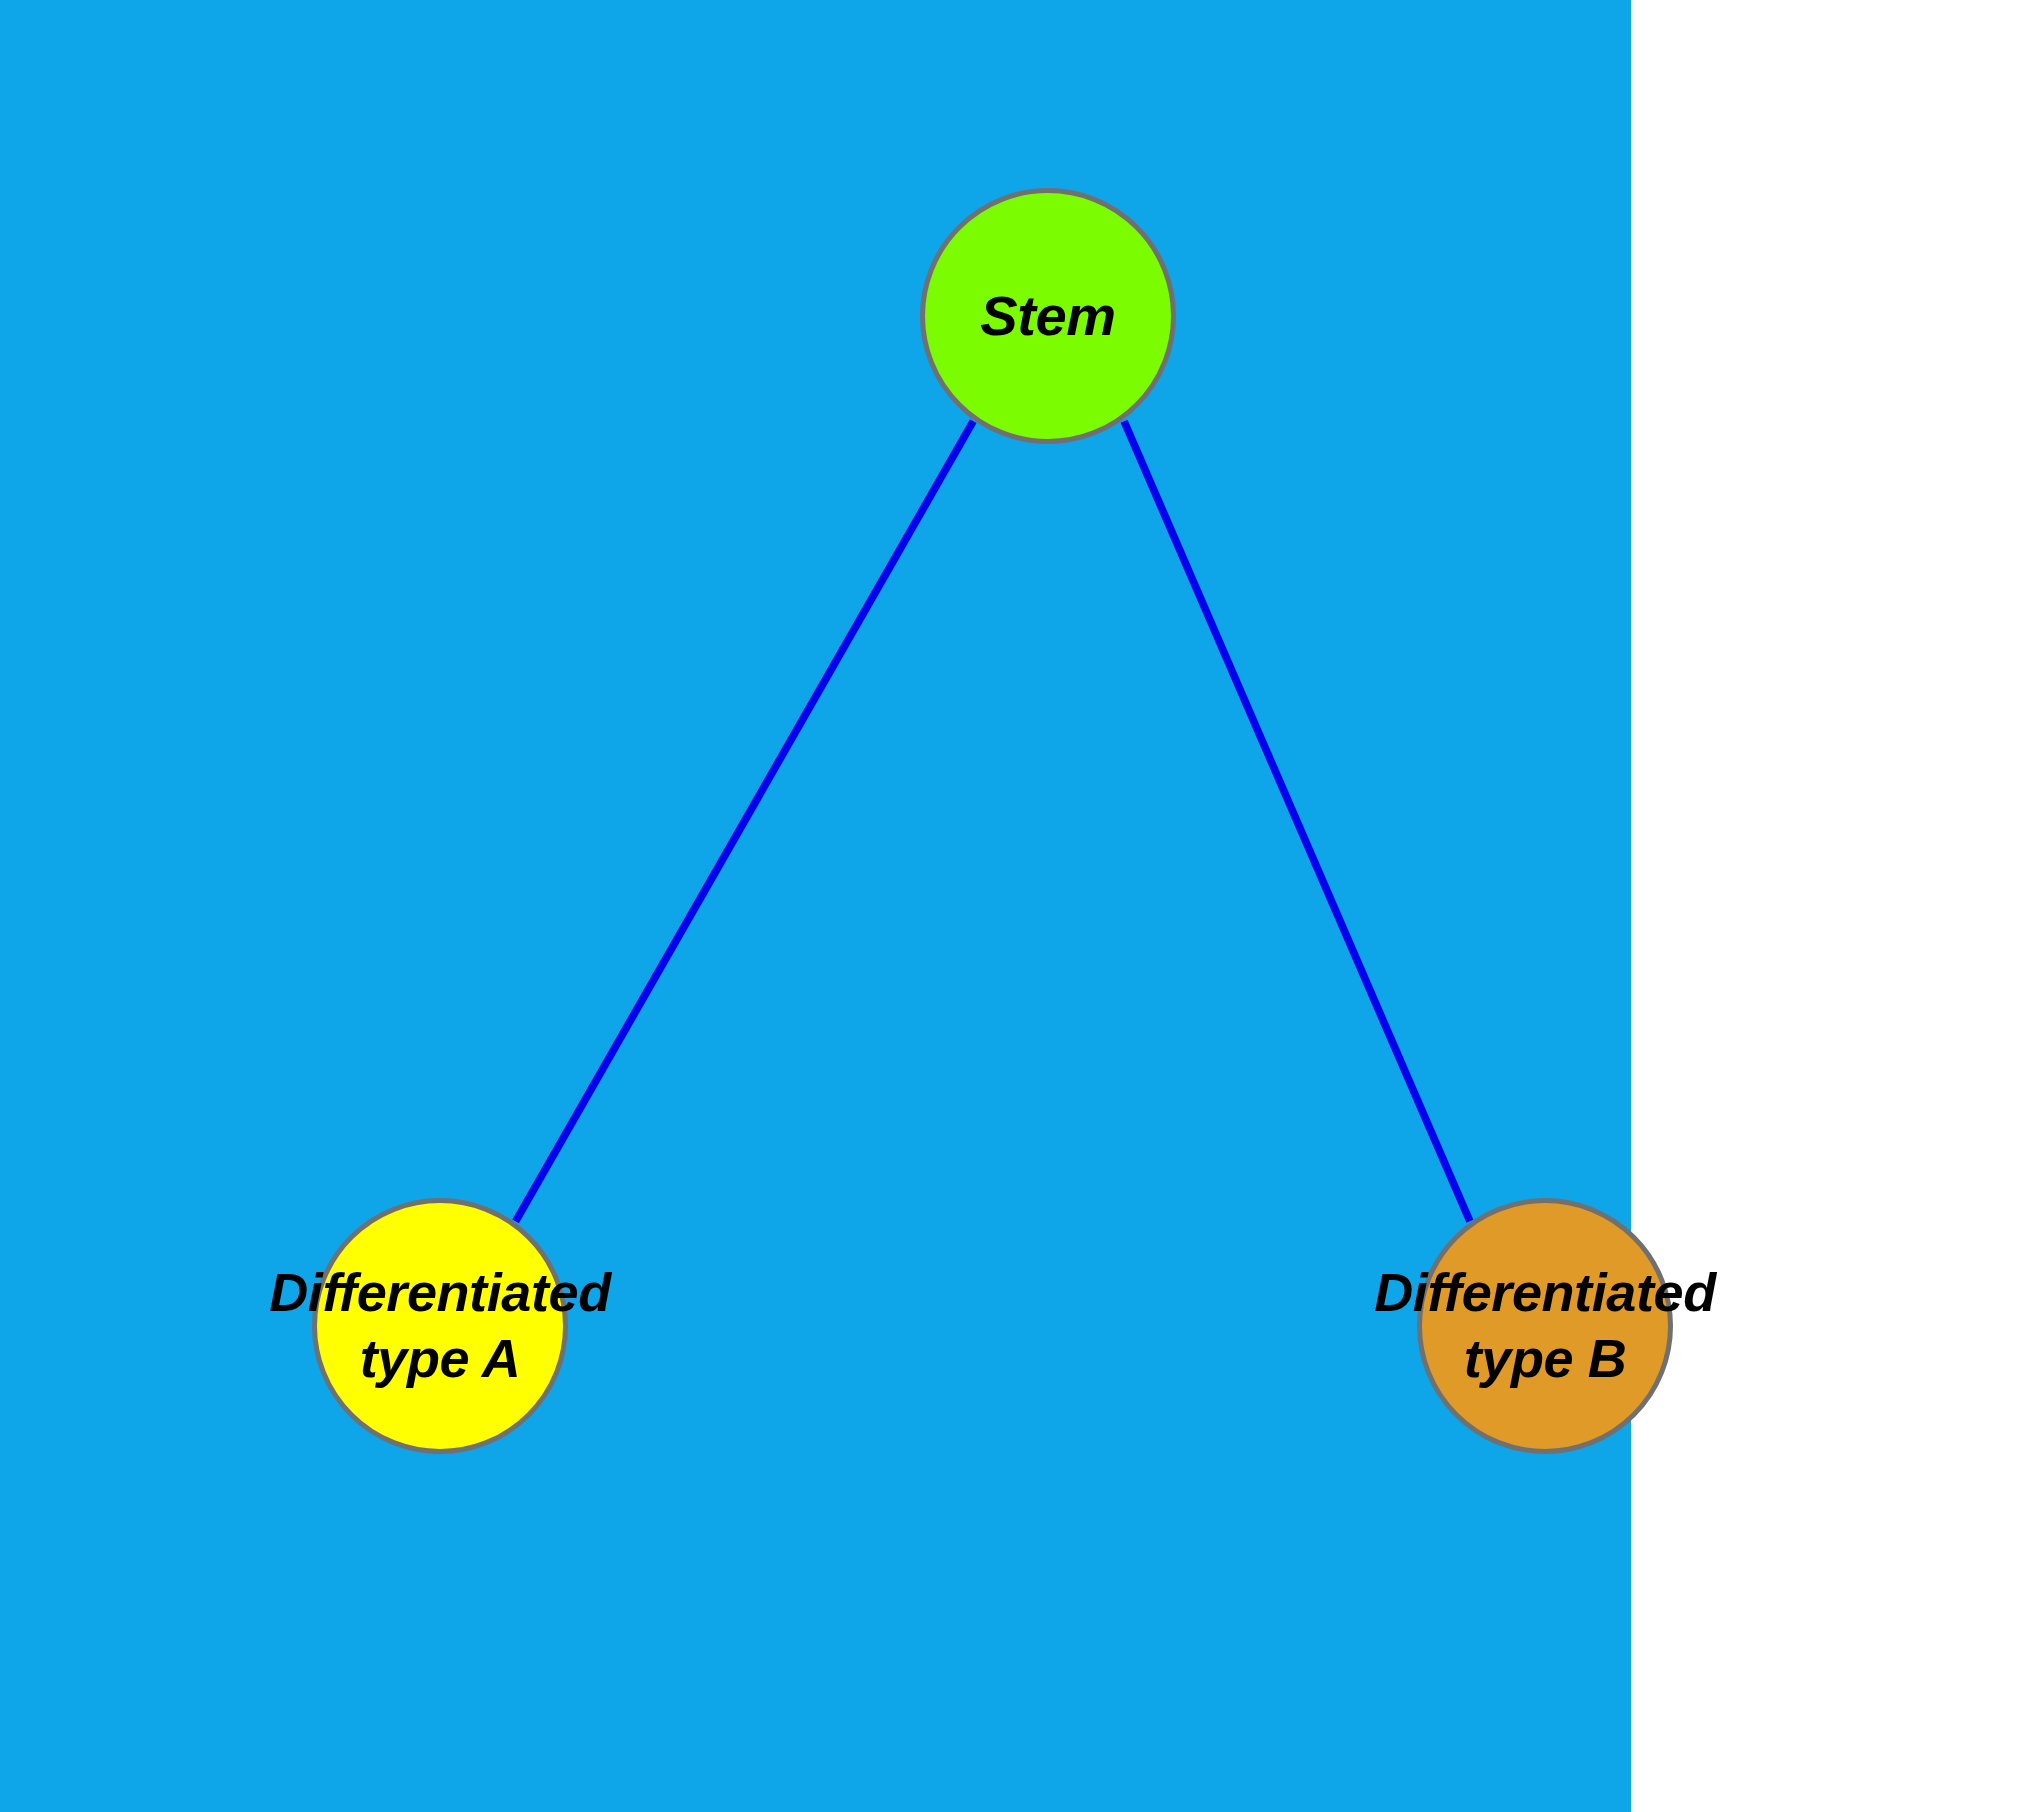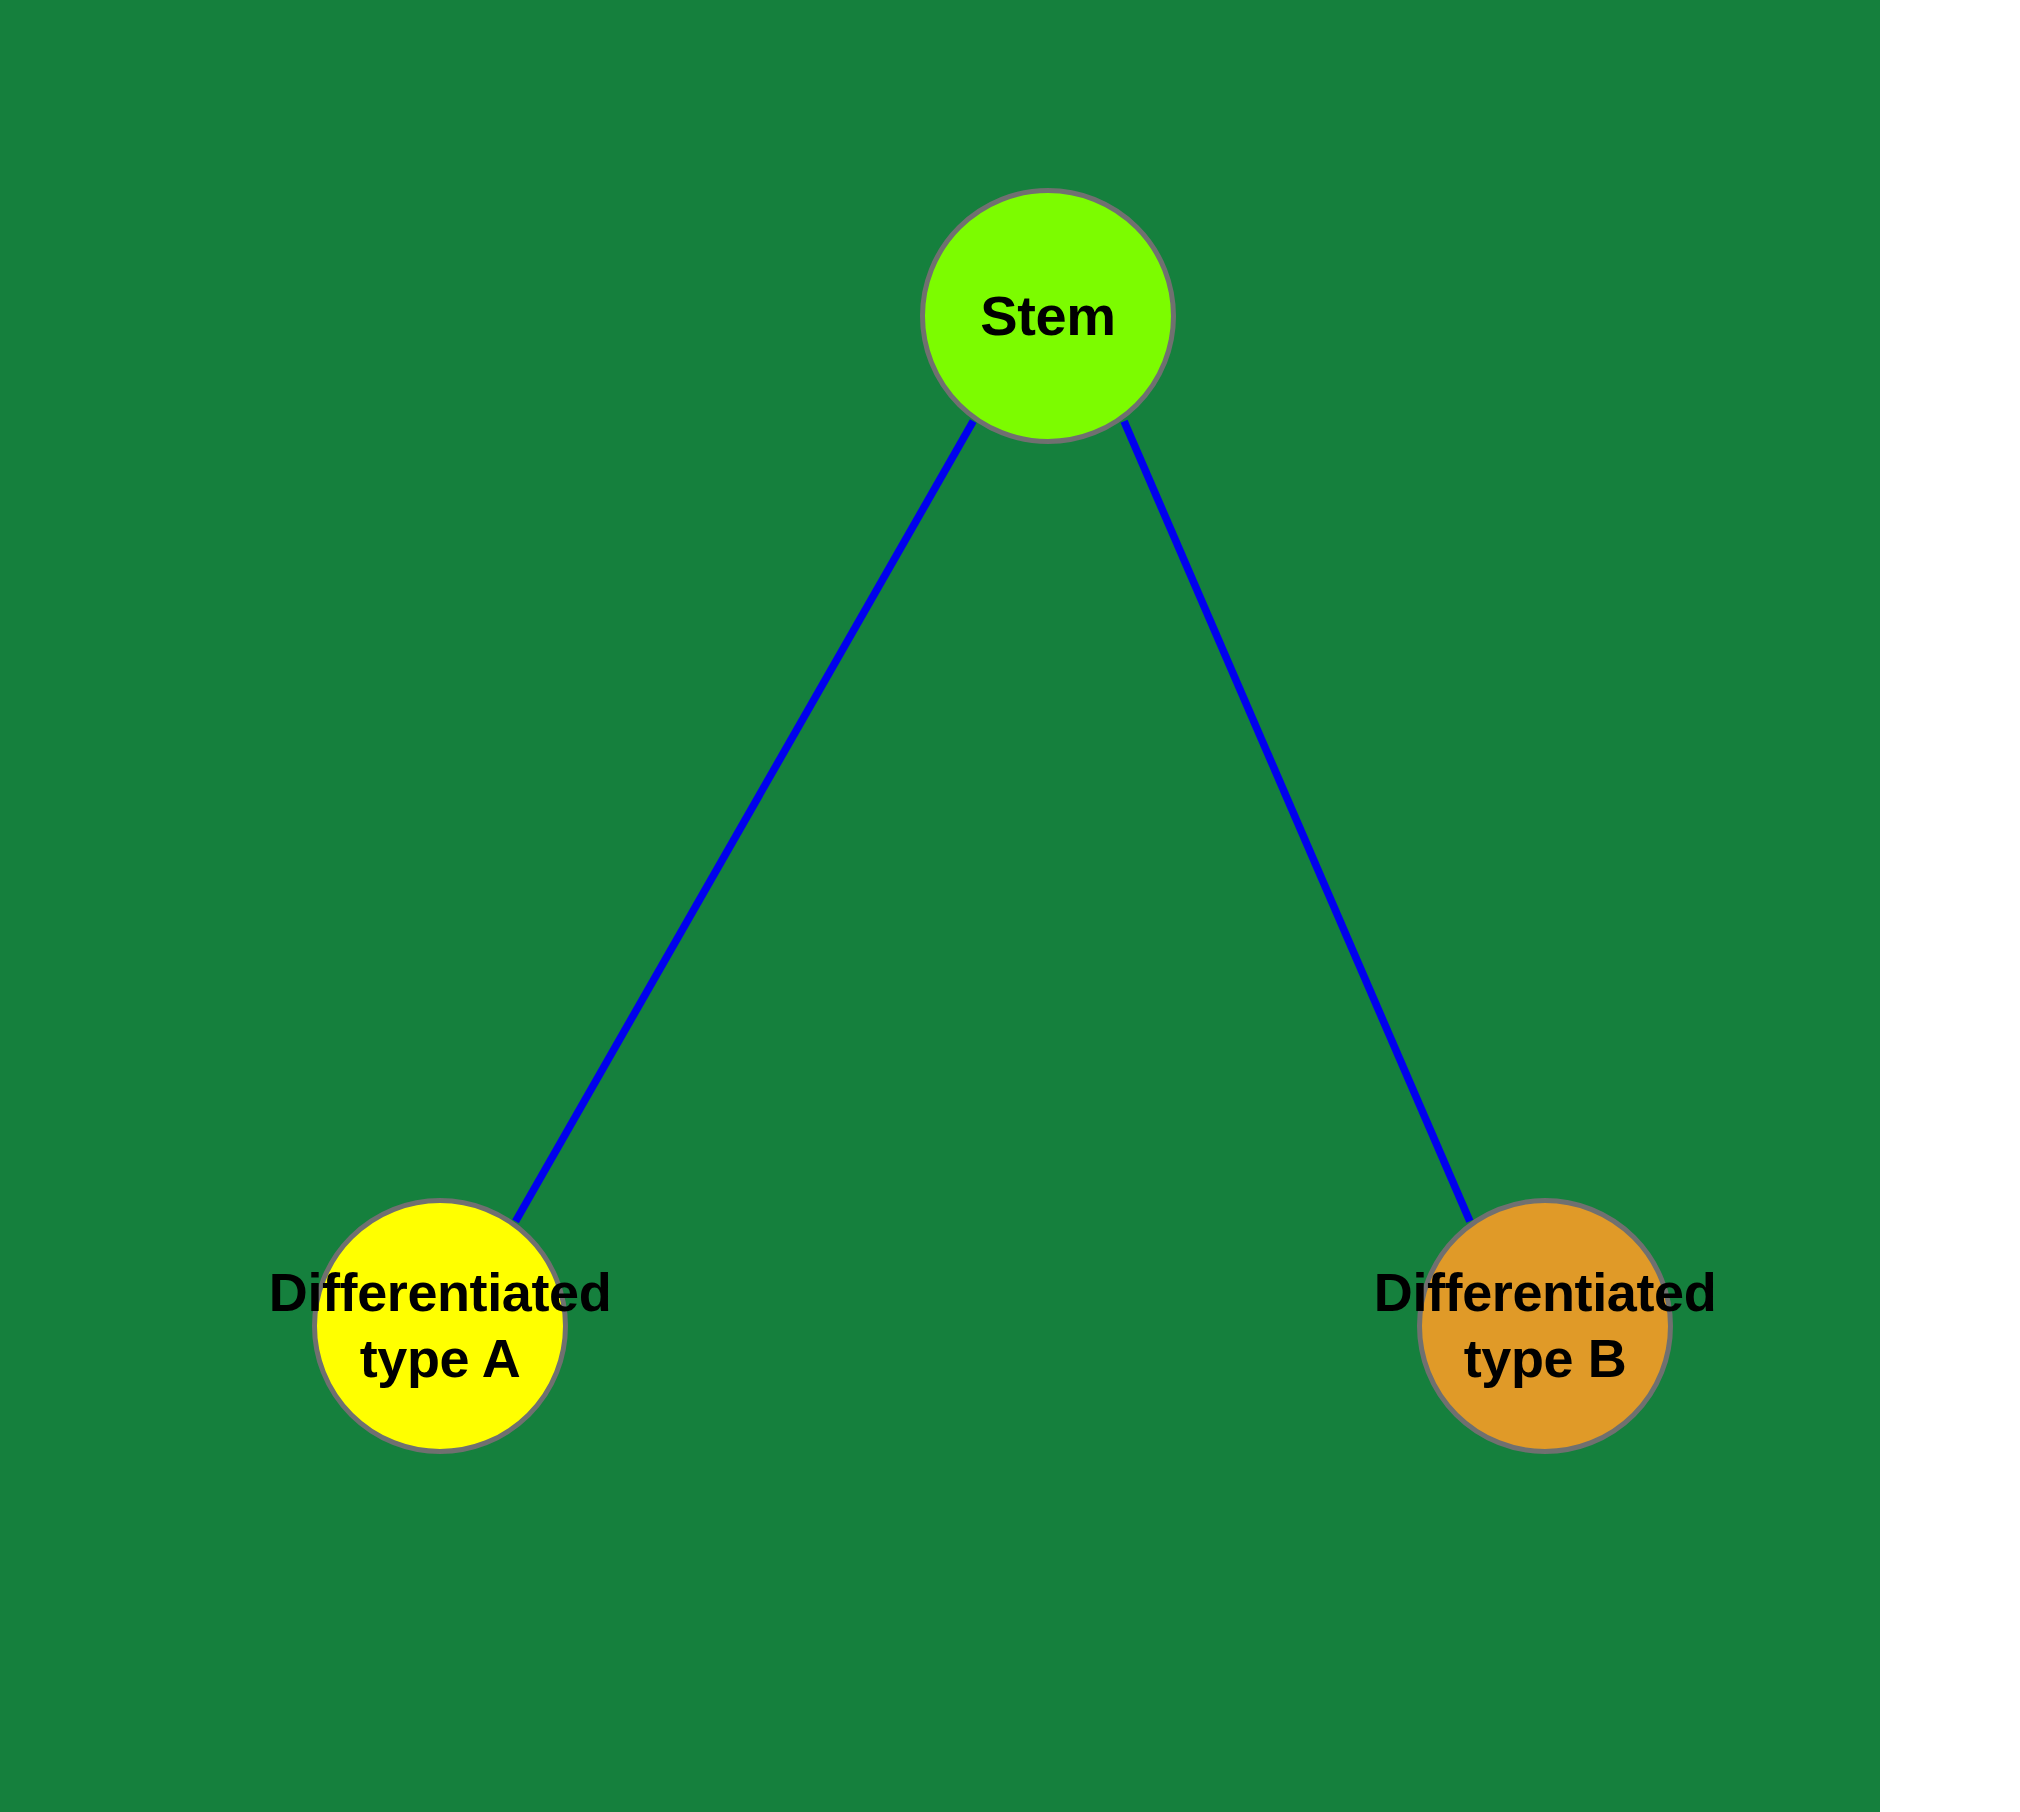--- a/index.html
+++ b/index.html
@@ -102,21 +102,21 @@
     background: #e09a28;
   }
   #node-diff-b .node-label {
     font-size: 54px;
     width: 610px;
   }
 </style>
 </head>
 <body>
 
-<div id="graph-canvas" style="width: 1880px; height: 1812px; background: #15803d;">
+<div id="graph-canvas" style="width: 1631px; height: 1812px; background: #0ea5e9; font-style: italic;">
 
   <svg id="edge-layer" viewBox="0 0 2384 2138" xmlns="http://www.w3.org/2000/svg">
     <line id="edge-stem-diff-a" x1="1148" y1="497" x2="608" y2="1441" stroke="#0000ee" stroke-width="9" stroke-linecap="butt"></line>
     <line id="edge-stem-diff-b" x1="1326" y1="497" x2="1734" y2="1441" stroke="#0000ee" stroke-width="9" stroke-linecap="butt"></line>
   </svg>
 
   <div class="node" id="node-stem" style="left: 920px; top: 188px; width: 256px; height: 256px;">
     <span class="node-circle" style="width: 256px; height: 256px; background: rgb(124, 252, 0); border-color: rgb(112, 112, 112); border-width: 5.1px;"></span>
     <span class="node-label" style="color: rgb(0, 0, 0);">Stem</span>
   </div>

